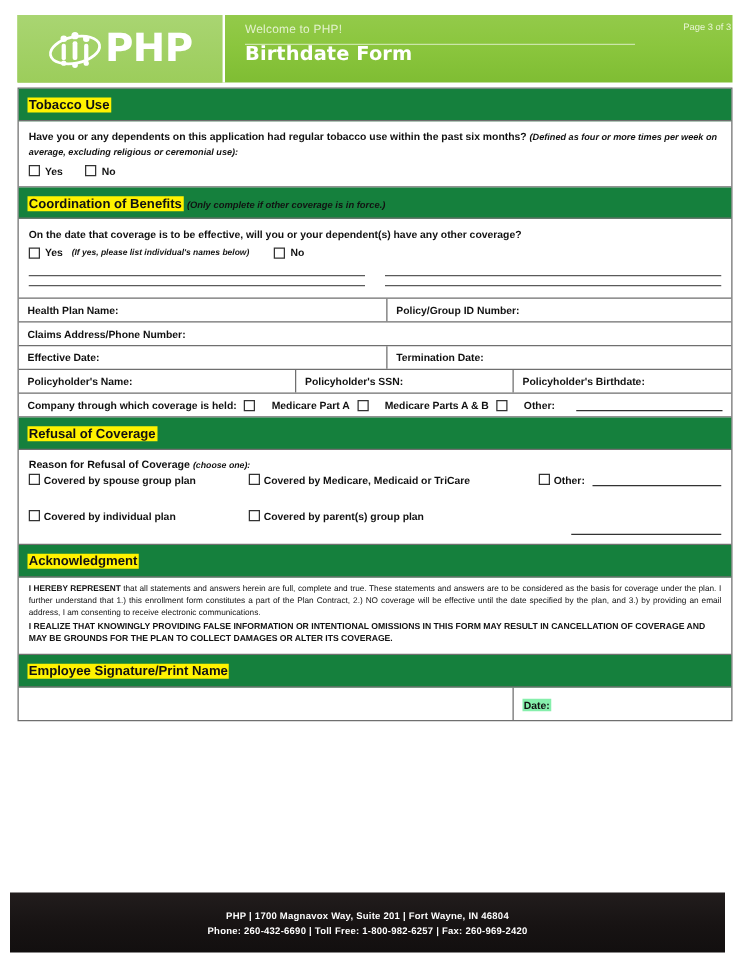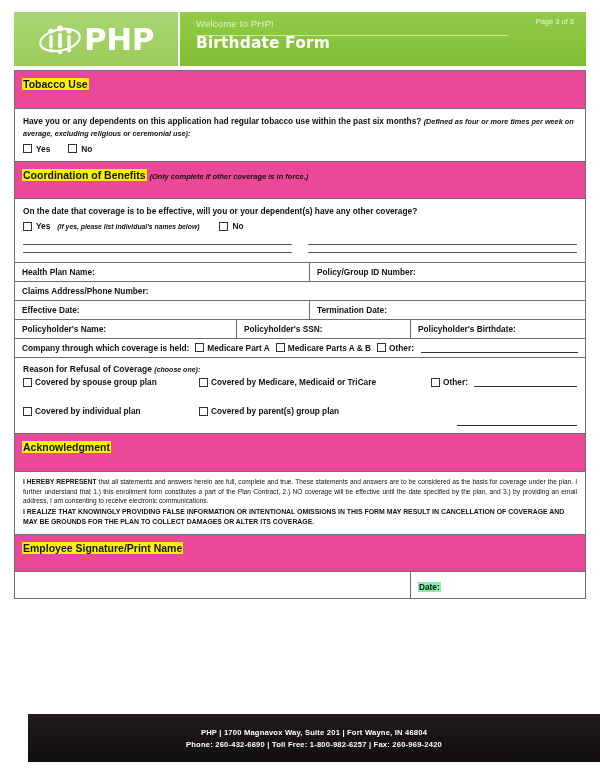--- a/index.html
+++ b/index.html
@@ -76,41 +76,41 @@
   .form-title {
     color: #ffffff;
     font-size: 15.5px;
     font-weight: bold;
     letter-spacing: 0.1px;
     margin-top: 5px;
     font-family: "DejaVu Sans", sans-serif;
   }
   .page-indicator {
     position: absolute;
-    right: 12px;
+    right: 1px;
     top: 5px;
     color: #e9f5d6;
     font-size: 7.5px;
   }
 
   
   .form-body {
     position: absolute;
     left: 14px;
     top: 70px;
     width: 572px;
     box-sizing: border-box;
     border: 1px solid #6f6f6f;
     background: #ffffff;
   }
 
   .section-head {
-    background: #ec4899;
+    background: #15803d;
     border-bottom: 1px solid #6f6f6f;
-    padding: 3px 7px 16px 7px;
+    padding: 3px 7px 4px 7px;
     line-height: 1.1;
   }
   .hl {
     background: #fff200;
     font-size: 10.5px;
     font-weight: bold;
     color: #111;
     padding: 0 1px;
   }
   .head-note {
@@ -181,22 +181,22 @@
     font-size: 8.3px;
     font-weight: bold;
     box-sizing: border-box;
     display: flex;
     align-items: center;
   }
   .tcell.div { border-right: 1px solid #6f6f6f; }
 
   .inline-cb {
     display: flex;
-    align-items: flex-start;
-    gap: 3px;
+    align-items: flex-end;
+    gap: 13px;
     margin-left: 6px;
     font-size: 8.3px;
     font-weight: bold;
   }
   .under-line {
     flex: 1;
     border-bottom: 1px solid #333;
     height: 9px;
     margin-left: 4px;
     min-width: 30px;
@@ -235,21 +235,21 @@
   .legal .caps { font-weight: bold; font-size: 6.9px; }
 
   .sig-row { display: flex; min-height: 26px; }
   .sig-left { flex: 1; border-right: 1px solid #6f6f6f; }
   .sig-right { width: 160px; padding: 4px 7px; }
   .date-hl { background: #86efac; font-size: 8.3px; font-weight: bold; padding: 0 1px; }
 
   
   .footer {
     position: absolute;
-    left: 28px;
+    left: 8px;
     bottom: 14px;
     width: 572px;
     height: 48px;
     background: #1a1616;
     background: linear-gradient(180deg,#221d1d 0%, #171313 55%, #120f0f 100%);
     color: #ffffff;
     display: flex;
     flex-direction: column;
     align-items: center;
     justify-content: center;
@@ -375,20 +375,23 @@
         <span>Medicare Parts A &amp; B</span>
       </span>
       <span class="inline-cb" style="flex:1;">
         <span class="cb"></span>
         <span>Other:</span>
         <span class="under-line"></span>
       </span>
     </div>
   </div>
 
+  <div class="section-head">
+    <span class="hl">Refusal of Coverage</span>
+  </div>
   <div class="block">
     <div class="reason-title">
       <span>Reason for Refusal of Coverage</span>
       <span class="ital">(choose one):</span>
     </div>
     <div class="reason-grid">
       <div class="rcol c1">
         <div class="ritem">
           <span class="cb"></span>
           <span>Covered by spouse group plan</span>

